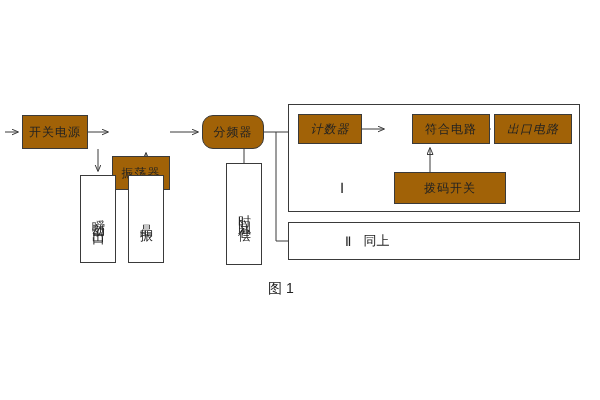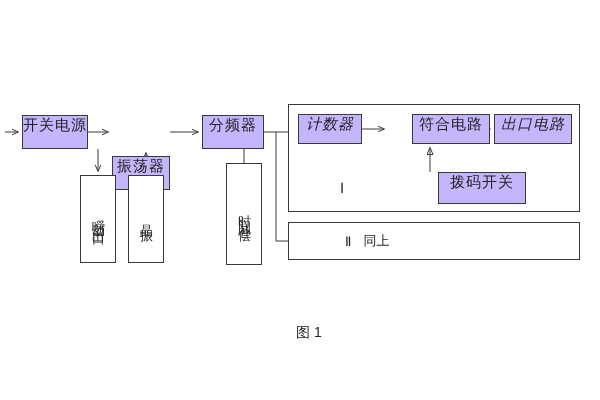--- a/index.html
+++ b/index.html
@@ -7,25 +7,25 @@
     position:relative;
     width:600px;height:400px;
     background:#ffffff;
     font-family:"Liberation Sans", sans-serif;
     color:#222;
     overflow:hidden;
   }
   .hbox{
     position:absolute;
     border:1px solid #3a3a3a;
-    background:#c4b5fd;
+    background:#a16207;
     display:flex;
-    align-items:flex-start;
+    align-items:center;
     justify-content:center;
-    font-size:15px;
+    font-size:12px;
     letter-spacing:1px;
     box-sizing:border-box;
     white-space:nowrap;
   }
   .vbox{
     position:absolute;
     border:1px solid #3a3a3a;
     background:#fff;
     display:flex;
     align-items:center;
@@ -92,56 +92,56 @@
   </svg>
 
   <div class="hbox" style="left:22px;top:115px;width:66px;height:34px;">
     <span>开关电源</span>
   </div>
 
   <div class="hbox" style="left:112px;top:115px;width:58px;height:34px;margin-top:41px;">
     <span>振荡器</span>
   </div>
 
-  <div class="hbox" style="left:202px;top:115px;width:62px;height:34px;">
+  <div class="hbox" style="left:202px;top:115px;width:62px;height:34px;border-radius:11px;">
     <span>分频器</span>
   </div>
 
   <div class="outline" style="left:288px;top:104px;width:292px;height:108px;"></div>
 
   <div class="hbox" style="left:298px;top:114px;width:64px;height:30px;font-style:italic;">
     <span>计数器</span>
   </div>
 
   <div class="hbox" style="left:388px;top:114px;width:78px;height:30px;margin-left:24px;">
     <span>符合电路</span>
   </div>
 
   <div class="hbox" style="left:494px;top:114px;width:78px;height:30px;font-style:italic;">
     <span>出口电路</span>
   </div>
 
   <div class="label" style="left:340px;top:180px;">Ⅰ</div>
 
-  <div class="hbox" style="left:394px;top:172px;width:88px;height:32px;margin-left:44px;">
+  <div class="hbox" style="left:394px;top:172px;width:112px;height:32px;">
     <span>拨码开关</span>
   </div>
 
   <div class="outline" id="section2-box" style="left:288px;top:222px;width:292px;height:38px;">
     <span>Ⅱ</span>
     <span>同上</span>
   </div>
 
   <div class="vbox" style="left:80px;top:175px;width:36px;height:88px;">
     <span>瞬动出口</span>
   </div>
 
   <div class="vbox" style="left:128px;top:175px;width:36px;height:88px;">
     <span>晶振</span>
   </div>
 
   <div class="vbox" style="left:226px;top:163px;width:36px;height:102px;">
     <span>时间补偿</span>
   </div>
 
-  <div class="label" style="left:296px;top:280px;margin-top:44px;">图 1</div>
+  <div class="label" style="left:268px;top:280px;">图 1</div>
 
 </div>
 
 </body></html>

